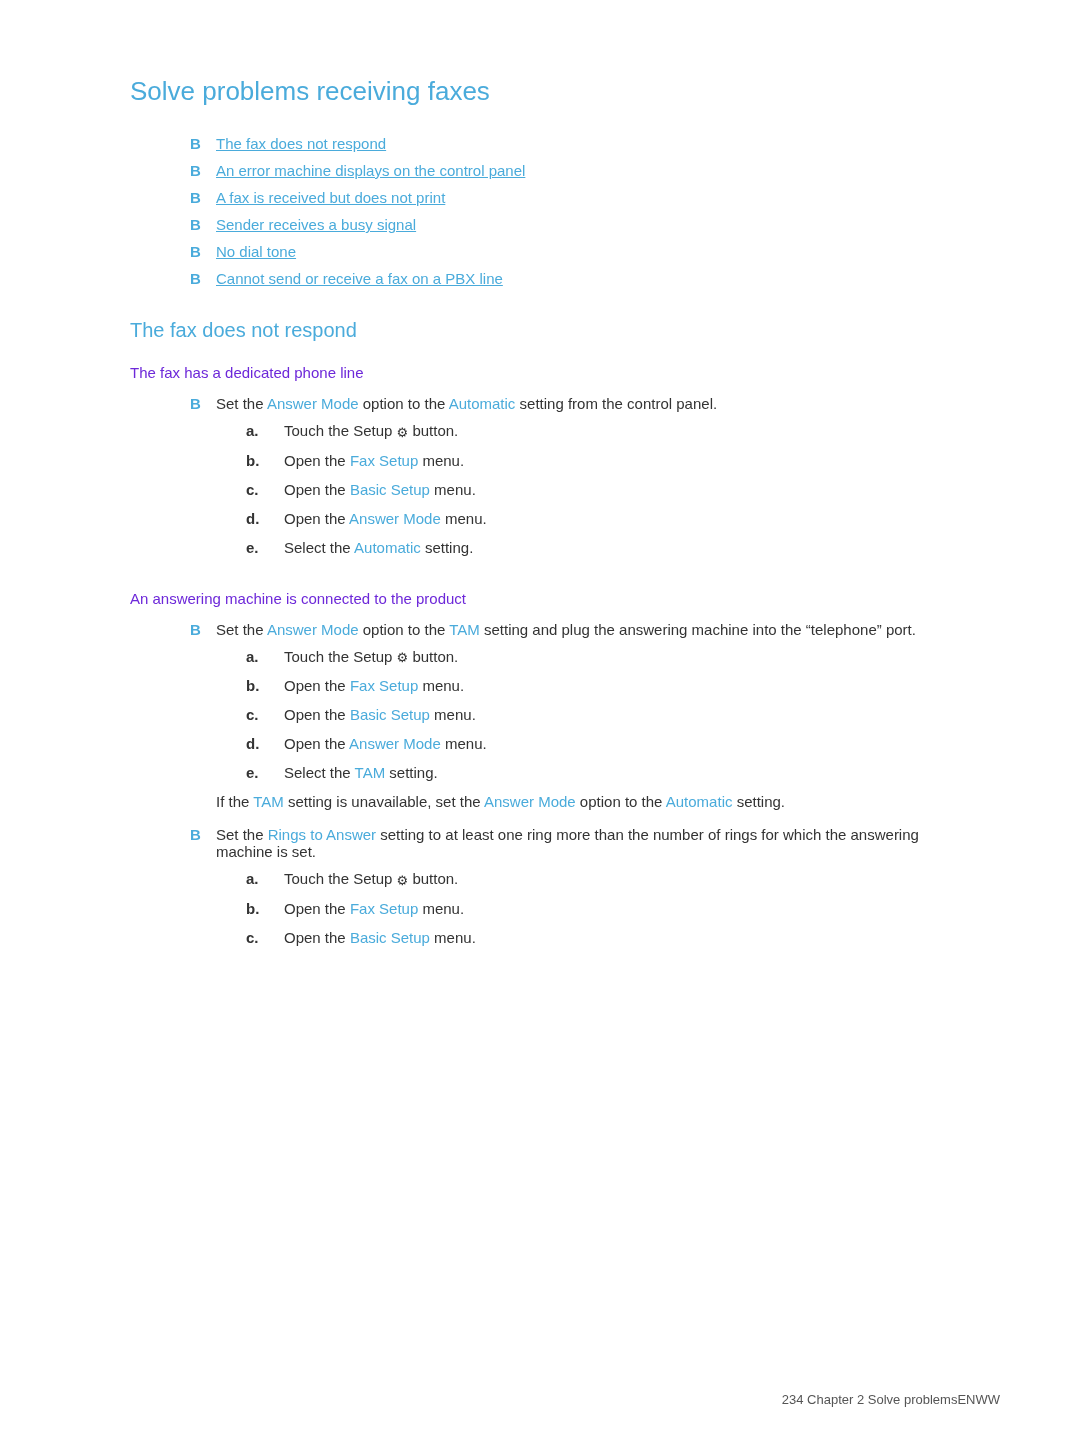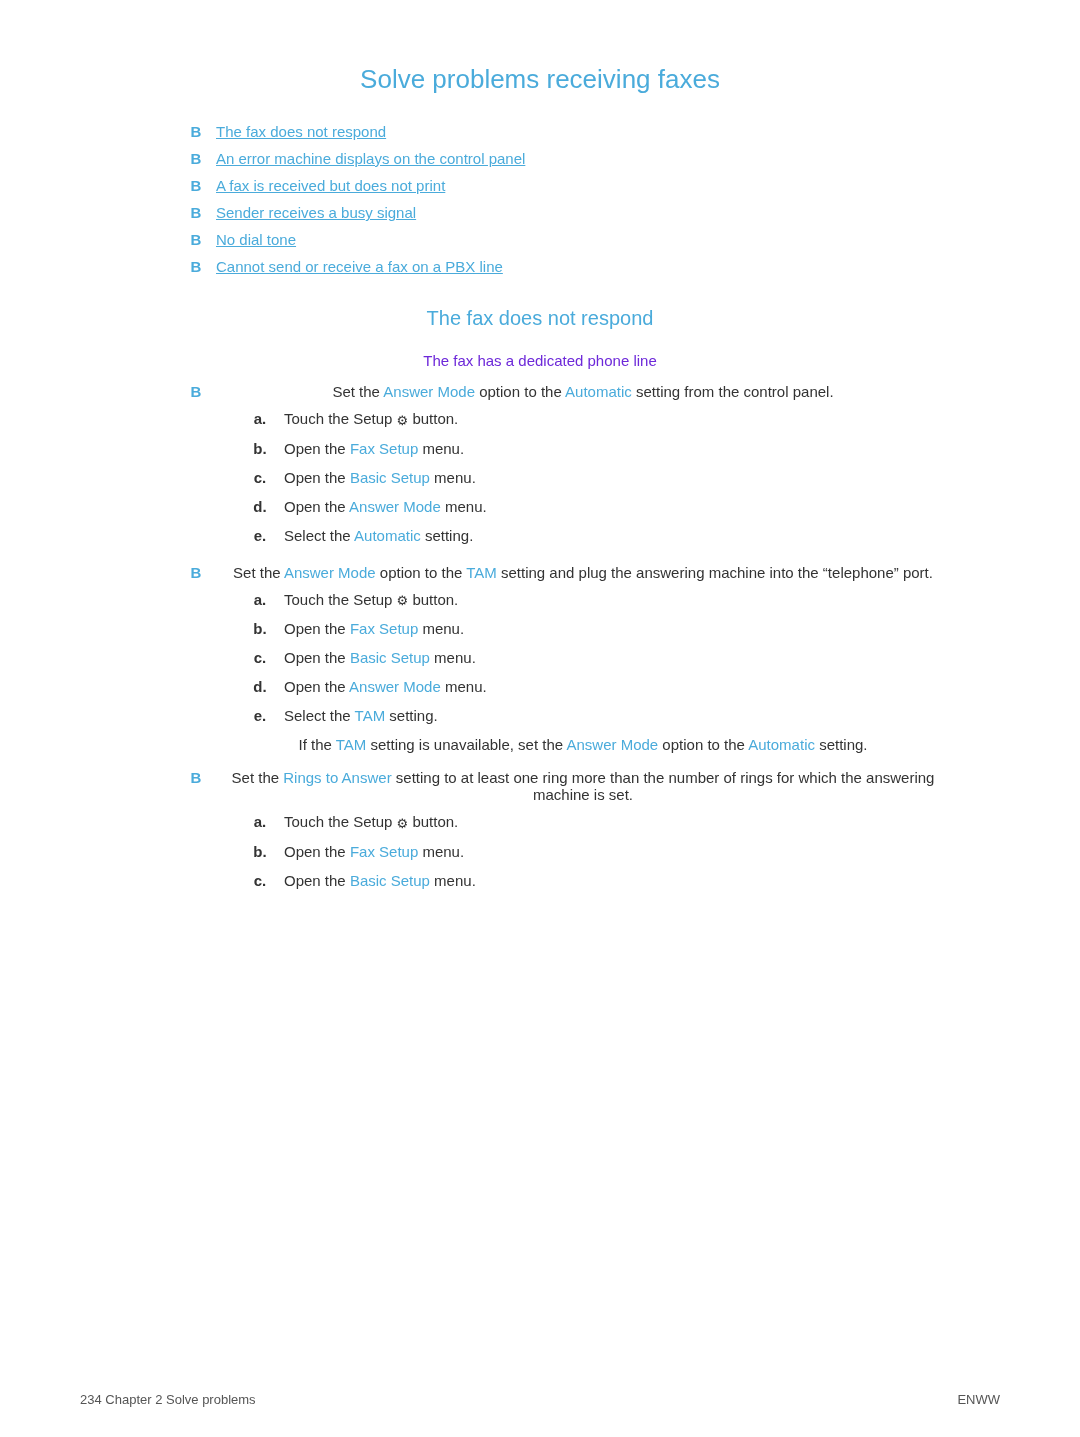--- a/index.html
+++ b/index.html
@@ -10,22 +10,21 @@
       font-size: 15px;
       color: #333333;
       width: 1080px;
       min-height: 1437px;
       position: relative;
     }
 
     .page {
       padding: 60px 80px 80px 80px;
       max-width: 980px;
-      margin: 4px auto;
-      text-align: center;
+      margin: 16px auto;
     }
 
     h1.page-title {
       font-size: 26px;
       font-weight: normal;
       color: #4aabdb;
       margin-bottom: 28px;
       font-family: Arial, sans-serif;
     }
 
@@ -128,21 +127,21 @@
       margin-top: 8px;
       margin-bottom: 8px;
     }
 
     .footer {
       position: absolute;
       bottom: 30px;
       left: 80px;
       right: 80px;
       display: flex;
-      justify-content: space-between;
+      justify-content: flex-end;
       font-size: 13px;
       color: #555;
     }
 
     
     .setup-icon {
       display: inline-block;
       font-size: 13px;
       vertical-align: middle;
     }
@@ -208,20 +207,21 @@
           </li>
           <li>
             <span class="sub-label">e.</span>
             <span>Select the <span class="highlight">Automatic</span> setting.</span>
           </li>
         </ul>
       </div>
     </li>
   </ul>
 
+  <h3 class="subsection-title">An answering machine is connected to the product</h3>
 
   <ul class="step-list-outer">
 
     <li>
       <span class="bullet-b">B</span>
       <div class="step-content">
         <span>Set the <span class="highlight">Answer Mode</span> option to the <span class="highlight">TAM</span> setting and plug the answering machine into the “telephone” port.</span>
         <ul class="sub-steps">
           <li>
             <span class="sub-label">a.</span>

